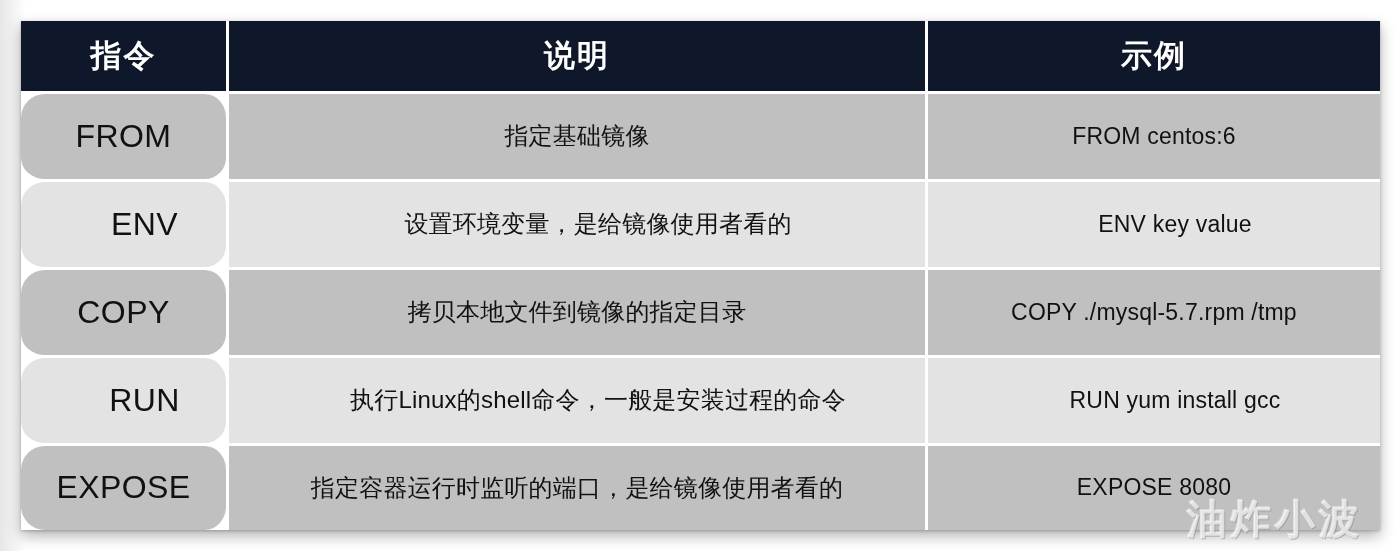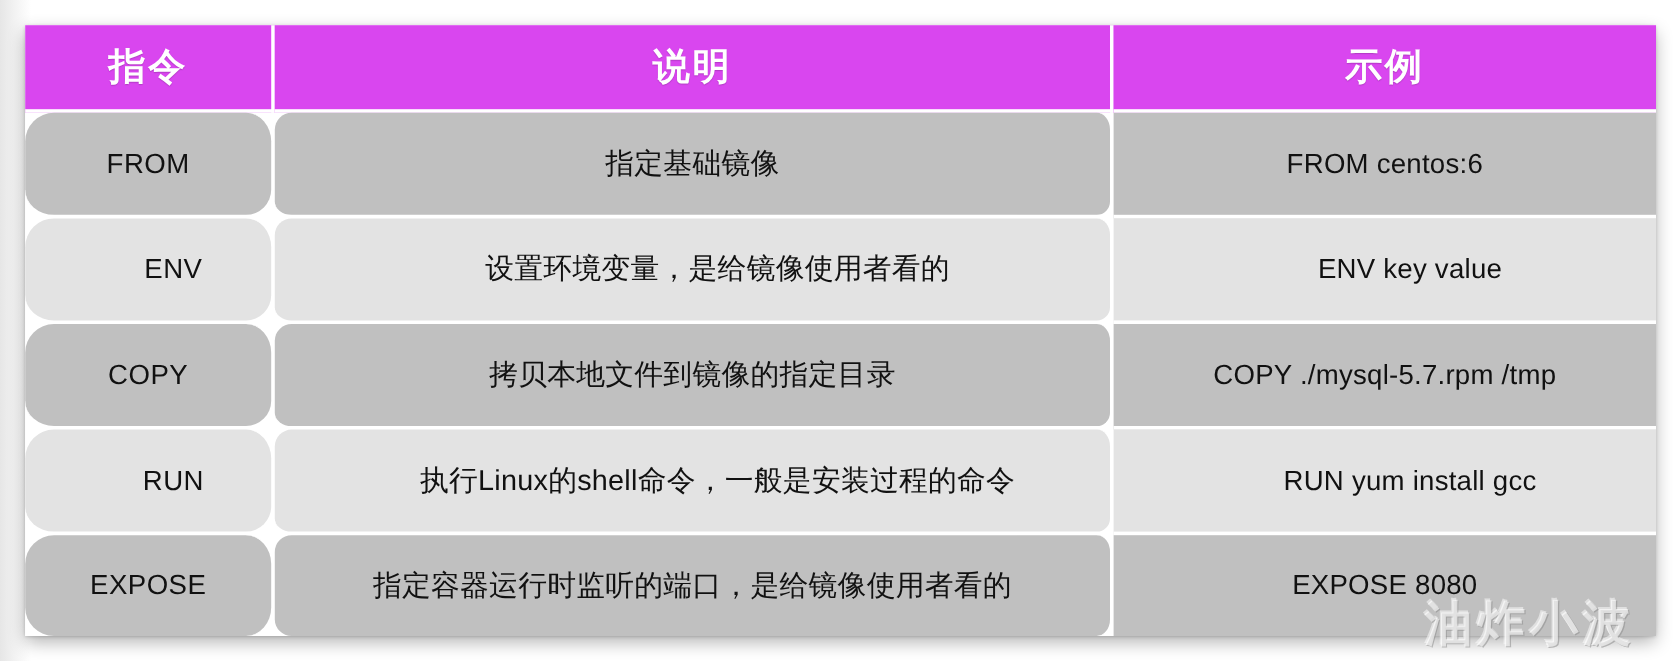--- a/index.html
+++ b/index.html
@@ -46,21 +46,21 @@
     border-spacing: 0;
     table-layout: fixed;
     background: #ffffff;
   }
 
   table.dockerfile-table col.c-cmd  { width: 208px; }
   table.dockerfile-table col.c-desc { width: 699px; }
   table.dockerfile-table col.c-ex   { width: 452px; }
 
   thead th {
-    background: #d946ef;
+    background: #0f172a;
     color: #ffffff;
     font-size: 31px;
     font-weight: bold;
     text-align: center;
     height: 70px;
     padding: 0;
     border-right: 3px solid #ffffff;
     border-bottom: 3px solid #ffffff;
     letter-spacing: 2px;
     text-shadow: 0 1px 1px rgba(0,0,0,0.18);
@@ -78,22 +78,22 @@
     border-bottom: 3px solid #ffffff;
     white-space: nowrap;
     overflow: hidden;
   }
   tbody td:last-child { border-right: none; margin-top: 16px; }
   tbody tr:last-child td { border-bottom: none; }
 
   tbody tr.band-dark td  { background: #c0c0c0; }
   tbody tr.band-light td { background: #e3e3e3; padding-left: 48px; }
 
-  td.cmd-cell  { font-size: 23px; letter-spacing: 0.4px; border-radius: 24px; }
-  td.desc-cell { font-size: 24px; letter-spacing: 0.2px; border-radius: 14px; }
+  td.cmd-cell  { font-size: 32px; letter-spacing: 0.4px; border-radius: 24px; }
+  td.desc-cell { font-size: 24px; letter-spacing: 0.2px; }
   td.ex-cell   { font-size: 23px; letter-spacing: 0.2px; }
 
   
   .watermark {
     position: absolute;
     right: 37px;
     bottom: 4px;
     font-size: 40px;
     font-weight: bold;
     letter-spacing: 4px;

